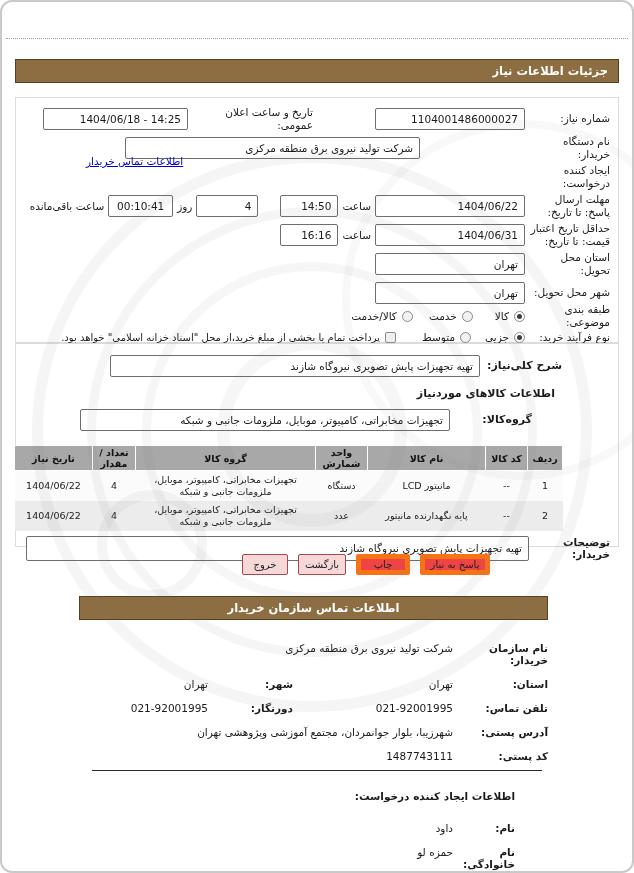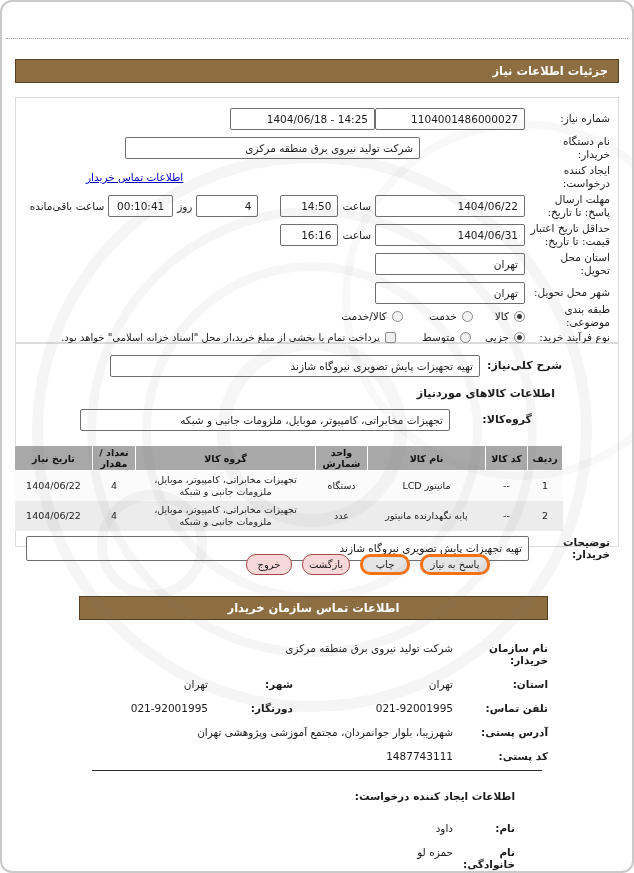--- a/index.html
+++ b/index.html
@@ -31,39 +31,39 @@
 
   .radio { width:11px; height:11px; border:1px solid #8a8a8a; border-radius:50%;
            background:#f2f2f2; display:inline-block; position:relative; flex-shrink:0; }
   .radio.sel { background:#fff; }
   .radio.sel::after { content:""; position:absolute; left:2px; top:2px; width:5px; height:5px;
                       border-radius:50%; background:#3c3c3c; }
   .opt { display:flex; align-items:center; gap:5px; font-size:10.5px; }
   .cb { width:11px; height:11px; border:1px solid #8a8a8a; background:#efefef; border-radius:2px;
         display:inline-block; flex-shrink:0; }
 
-  .link-overlap { position:absolute; top:169px; left:84px; color:#0000cc; font-size:10.5px; z-index:6; }
+  .link-overlap { position:absolute; top:153px; left:84px; color:#0000cc; font-size:10.5px; z-index:6; }
 
   .sec-title { font-size:11px; font-weight:bold; margin:8px 55px 0 0; }
 
   table.goods { border-collapse:collapse; width:548px; margin:12px 2px 0 auto; table-layout:fixed;
                 margin-right:47px; }
   table.goods th { background:#a8a8a8; color:#111; font-size:9.5px; font-weight:bold;
                    border:1px solid #fff; height:24px; padding:1px 2px; }
   table.goods td { font-size:9.5px; text-align:center; height:30px; padding:1px 3px; line-height:1.25; }
   table.goods tr.r0 td { background:#fbfbfb; }
   table.goods tr.r1 td { background:#ececec; }
 
   .desc-row { display:flex; align-items:center; margin-top:5px;gap:23px; }
   .desc-lbl { width:58px; flex-shrink:0; font-size:10.5px; font-weight:bold; line-height:1.2; }
 
   .btns { position:absolute; top:552px; right:142px; display:flex; gap:10px; }
-  .btn { height:21px; border-radius:10px; font-size:10px; display:flex; align-items:center;
+  .btn { height:21px; border-radius:2px; font-size:10px; display:flex; align-items:center;
          justify-content:center; padding:0 22px; cursor:pointer; color:#222; white-space:nowrap; }
-  .btn.green { background:#e5e5e5; border:3px solid #f97316; }
+  .btn.green { background:#ef4444; border:5px solid #f97316; }
   .btn.pink  { background:#f6d8d8; border:1px solid #a84848; }
   .w-respond { width:70px; } .w-attach { width:131px; } .w-print { width:42px; }
   .w-back { width:48px; } .w-exit { width:44px; }
 
   .contact { position:absolute; top:640px; right:84px; width:469px; font-size:10.5px; }
   .c-row { display:flex; margin-bottom:12px; align-items:baseline; }
   .c-lbl { width:95px; font-weight:bold; flex-shrink:0; }
   .c-val { }
   .c-val2-lbl { width:85px; font-weight:bold; flex-shrink:0; }
   .c-val.w160 { width:160px; }
@@ -95,20 +95,21 @@
   <div class="content">
     <div class="bar bar1">
       <span>جزئیات اطلاعات نیاز</span>
     </div>
 
     <div class="panel panel1">
 
       <div class="frow">
         <div class="lbl">شماره نیاز:</div>
         <div class="inp ltr" style="width:150px">1104001486000027</div>
+        <div class="lbl" style="width:125px; margin-right:62px">تاریخ و ساعت اعلان عمومی:</div>
         <div class="inp ltr" style="width:145px">1404/06/18 - 14:25</div>
       </div>
 
       <div class="frow">
         <div class="lbl">نام دستگاه خریدار:</div>
         <div class="inp" style="width:295px; margin-right:105px">شرکت تولید نیروی برق منطقه مرکزی</div>
       </div>
 
       <div class="frow">
         <div class="lbl">ایجاد کننده درخواست:</div>
@@ -145,21 +146,21 @@
       <div class="frow" style="height:18px">
         <div class="lbl">طبقه بندی موضوعی:</div>
         <span class="opt">
           <span class="radio sel"></span>
           <span>کالا</span>
         </span>
         <span class="opt" style="margin-right:22px">
           <span class="radio"></span>
           <span>خدمت</span>
         </span>
-        <span class="opt" style="margin-right:26px">
+        <span class="opt" style="margin-right:16px">
           <span class="radio"></span>
           <span>کالا/خدمت</span>
         </span>
       </div>
 
       <div class="frow" style="height:24px">
         <div class="lbl">نوع فرآیند خرید:</div>
         <span class="opt">
           <span class="radio sel"></span>
           <span>جزیی</span>

